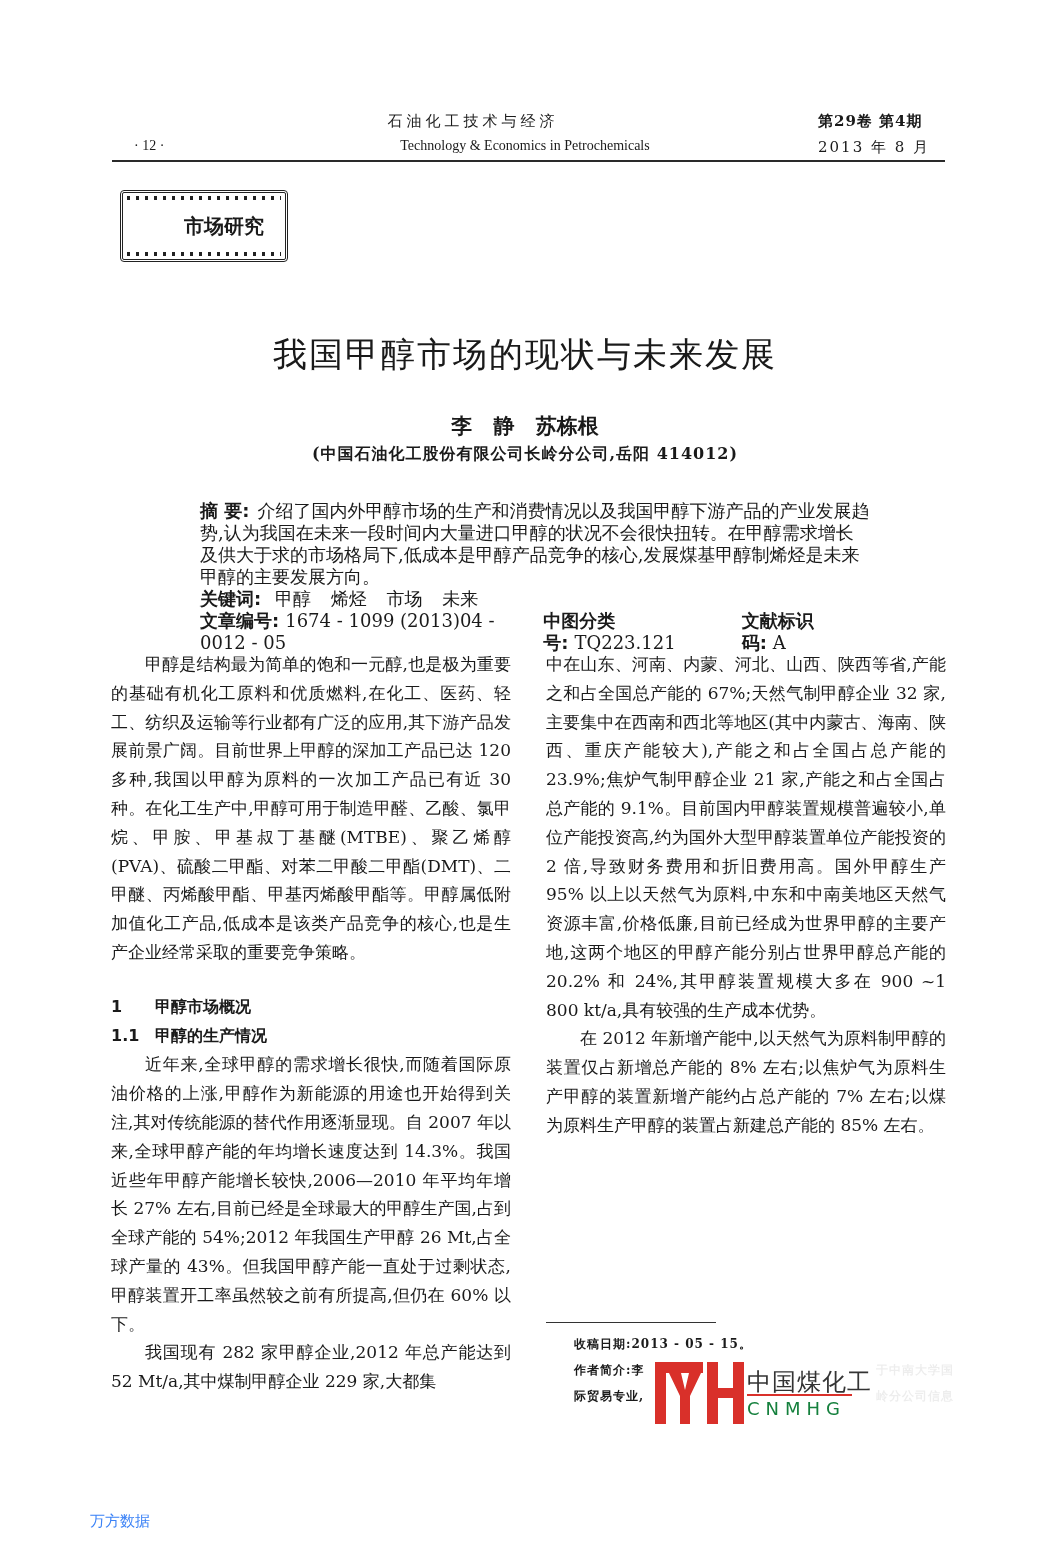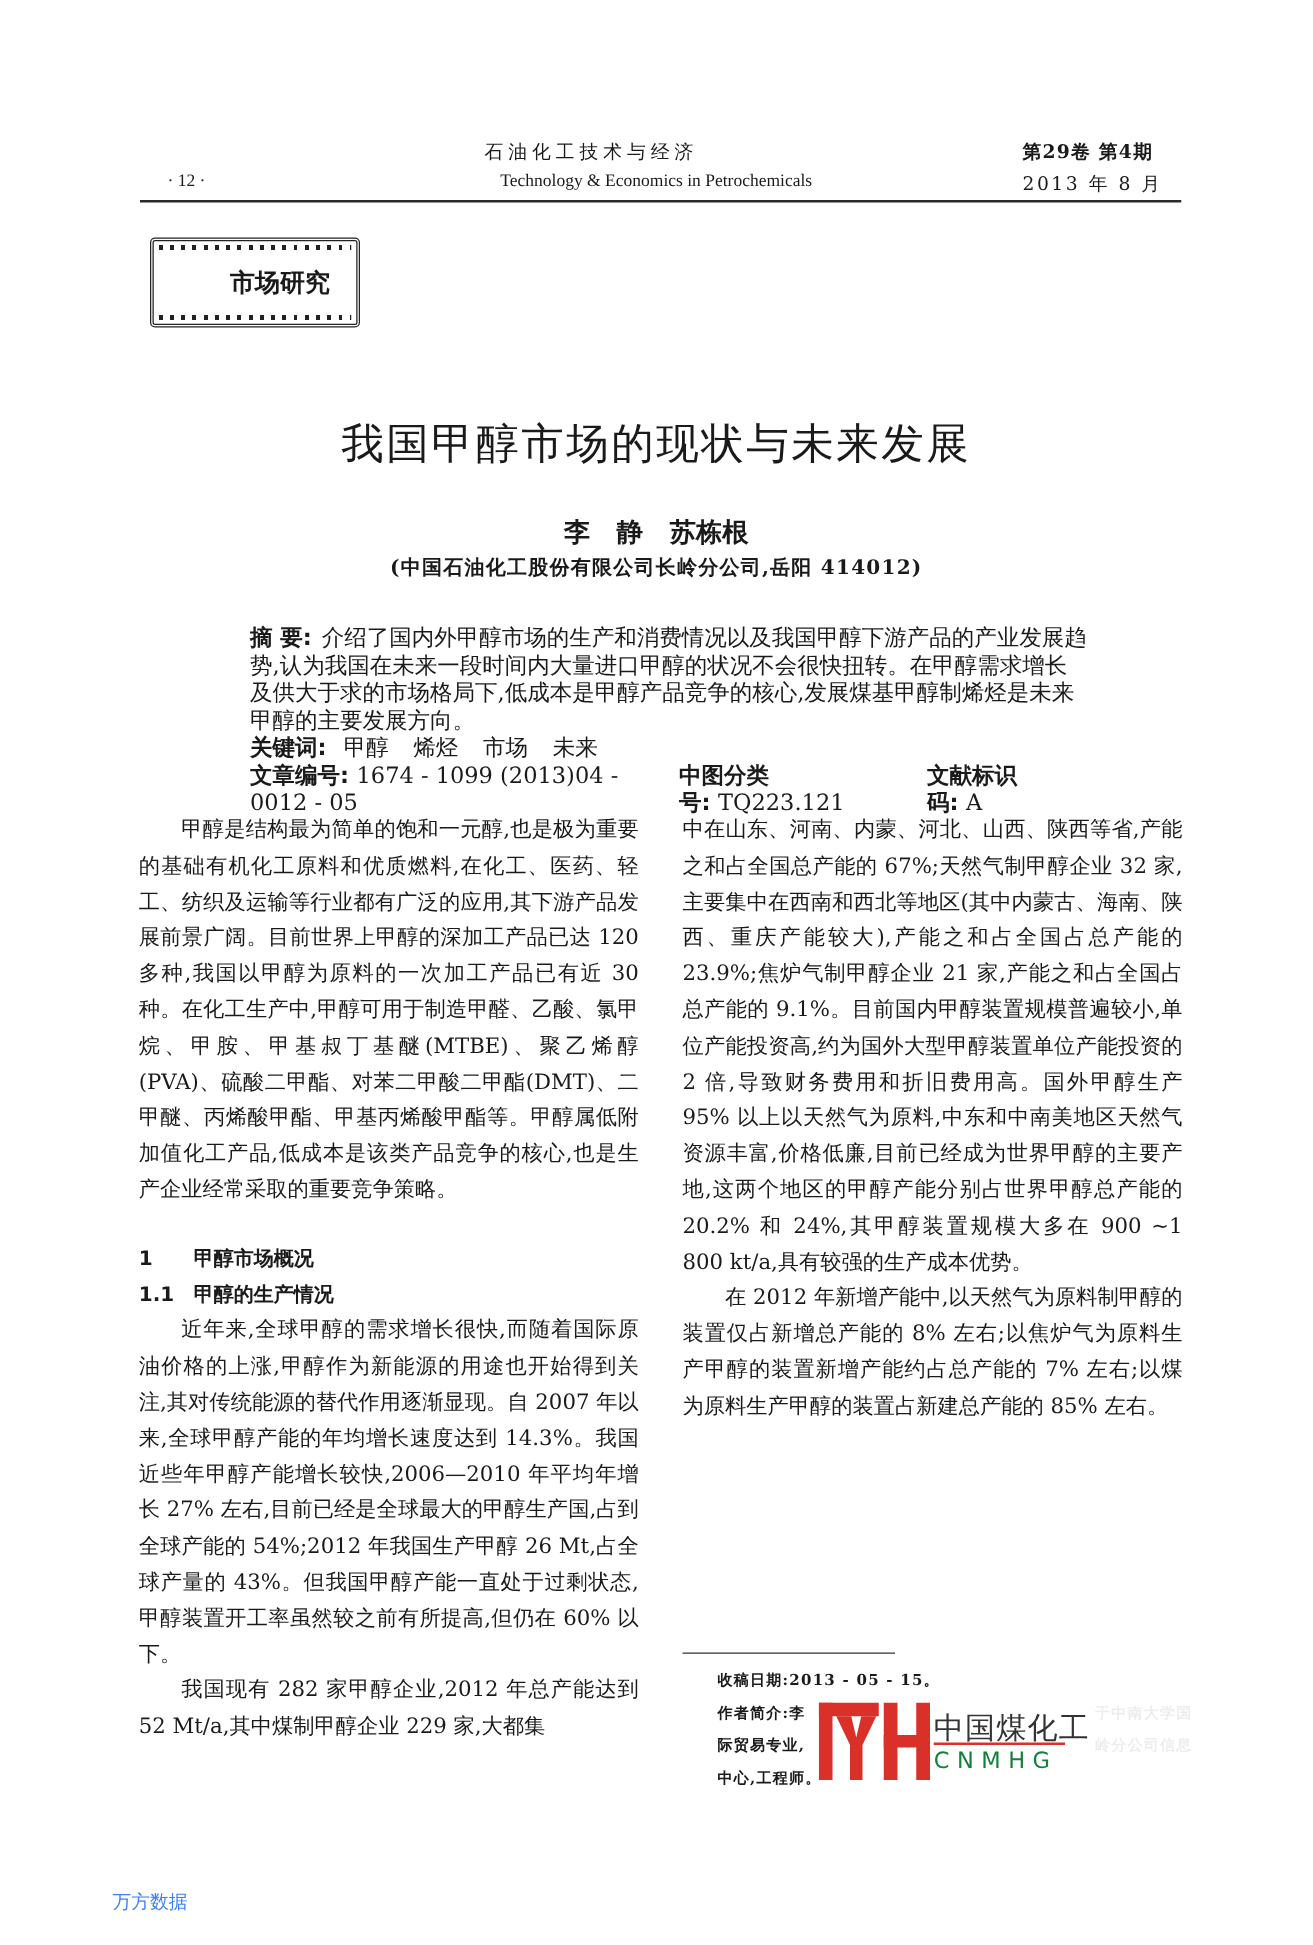--- a/index.html
+++ b/index.html
@@ -131,21 +131,20 @@
 <div class="abs footnote">
   <div>收稿日期:2013 - 05 - 15。</div>
   <div style="display:flex;justify-content:space-between;">
     <span>作者简介:李</span>
     <span>于中南大学国</span>
   </div>
   <div style="display:flex;justify-content:space-between;">
     <span>际贸易专业,</span>
     <span>岭分公司信息</span>
   </div>
-  <div>中心,工程师。</div>
 </div>
 
 <div class="abs logo">
   <svg width="90" height="62" viewBox="0 0 90 62">
     <g fill="#d9302a">
       <rect x="0" y="0" width="11" height="62"></rect>
       <rect x="0" y="0" width="48" height="11"></rect>
       <polygon points="14,11 26,11 30,28 34,11 46,11 35,34 35,62 25,62 25,34"></polygon>
       <rect x="52" y="0" width="11" height="62"></rect>
       <rect x="78" y="0" width="11" height="62"></rect>

